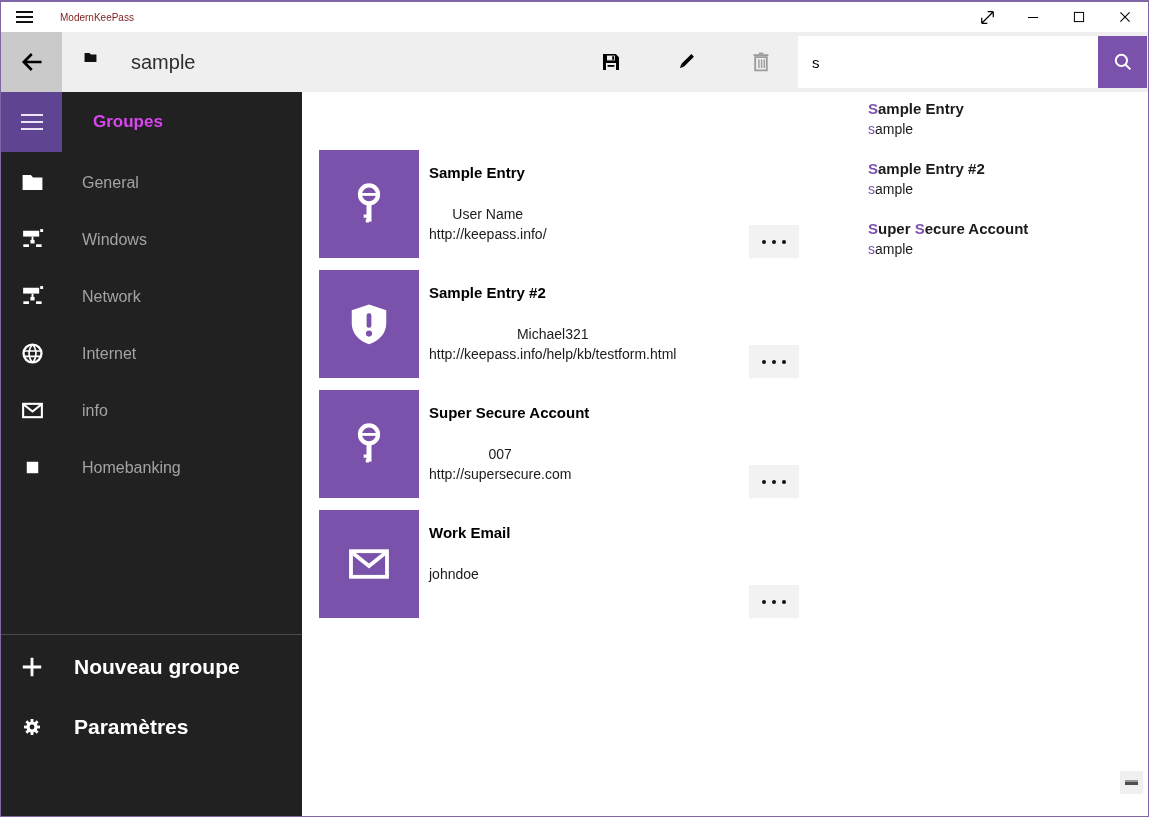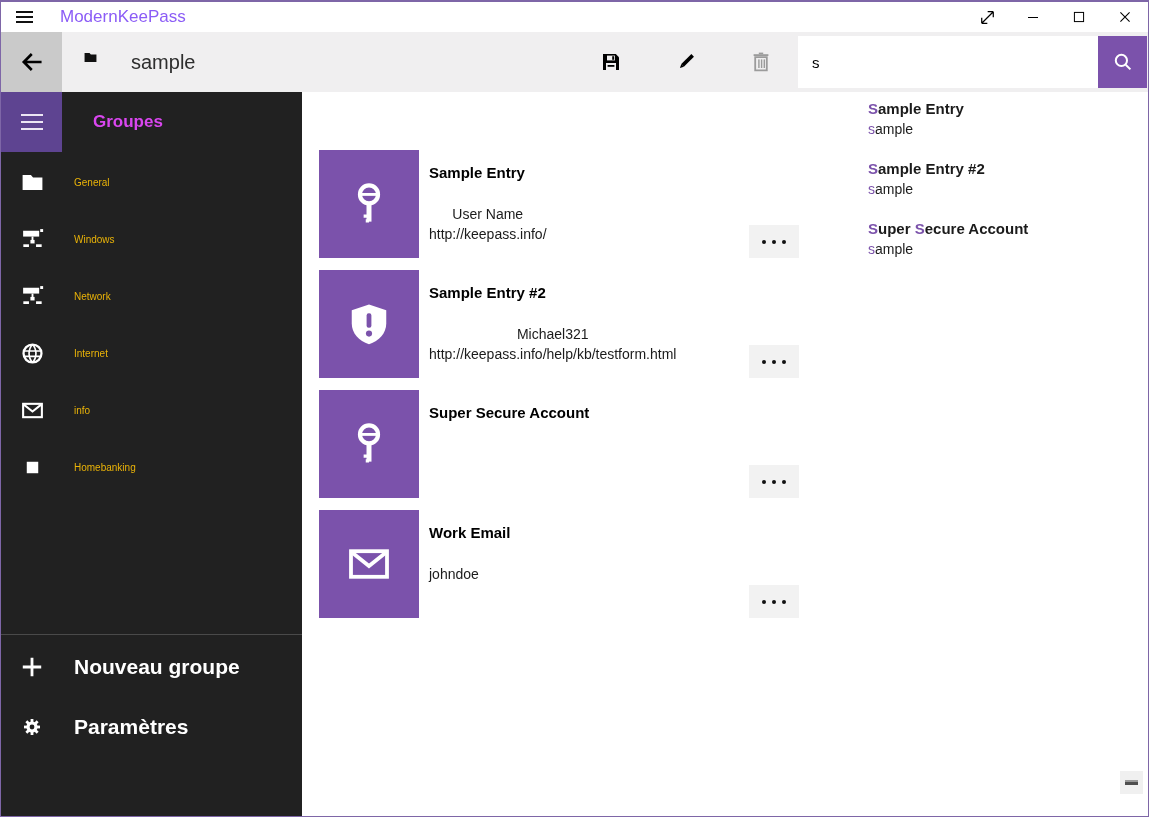--- a/index.html
+++ b/index.html
@@ -12,41 +12,41 @@
   .window{
     position:relative; width:1149px; height:817px; overflow:hidden;
     border:1px solid var(--window-border); border-top:2px solid var(--window-border);
     font-family:"Liberation Sans","DejaVu Sans",sans-serif; background:#fff;
   }
   svg{display:block;}
   
   .titlebar{position:absolute; top:0; left:0; right:0; height:30px; background:#fff; display:flex; align-items:center;}
   .tb-hamburger{margin-left:15px; display:flex; flex-direction:column; gap:3.6px; cursor:pointer;}
   .tb-hamburger span{width:17px; height:1.7px; background:#111;}
-  .tb-title{margin-left:27px; font-size:17px; color:#8b5cf6;}
+  .tb-title{margin-left:27px; font-size:10px; color:#7f1d1d;}
   .tb-controls{margin-left:auto; display:flex; height:100%;}
   .tb-btn{width:46px; height:100%; display:flex; align-items:center; justify-content:center;}
   
   .header{position:absolute; top:30px; left:0; right:0; height:60px; background:var(--header-bg);}
   .back-button{position:absolute; left:0; top:0; width:61px; height:60px; background:var(--back-button-bg); display:flex; align-items:center; justify-content:center;}
   .header-group-icon{position:absolute; left:82px; top:18px;}
   .header-title{position:absolute; left:130px; top:0; height:60px; line-height:60px; font-size:20px; color:#2e2e2e;}
   .hdr-btn{position:absolute; top:0; width:48px; height:60px; display:flex; align-items:center; justify-content:center;}
   .hdr-save{left:586px;} .hdr-edit{left:661px;} .hdr-delete{left:736px;}
   .search-box{position:absolute; left:797px; top:4px; width:300px; height:52px; background:#fff;}
   .search-input{width:100%; height:100%; border:none; outline:none; font-family:inherit; font-size:15px; color:#000; padding-left:14px; background:transparent;}
   .search-button{position:absolute; left:1097px; top:4px; width:49px; height:52px; background:var(--accent); display:flex; align-items:center; justify-content:center;}
   
   .sidebar{position:absolute; top:90px; left:0; width:301px; bottom:0; background:var(--sidebar-bg); color:#fff;}
   .pane-toggle{position:absolute; left:0; top:0; width:61px; height:60px; background:var(--pane-toggle); display:flex; align-items:center; justify-content:center;}
   .pane-toggle .bars{display:flex; flex-direction:column; gap:4.5px;}
   .pane-toggle .bars span{width:22px; height:2.2px; background:#ece6f4;}
   .sidebar-heading{position:absolute; left:92px; top:0; height:60px; line-height:60px; font-size:17px; font-weight:bold; color:#d946ef;}
   .group-list{position:absolute; top:62px; left:0; right:0;}
-  .group-item{height:57px; display:flex; align-items:center; padding-left:18px; font-size:10px; color:#eab308; cursor:pointer;}
+  .group-item{height:57px; display:flex; align-items:center; padding-left:18px; font-size:16px; color:#a3a3a3; cursor:pointer;gap:8px;}
   .group-item .icon{width:26px; height:26px; margin-right:29px; display:flex; align-items:center; justify-content:center; color:#fff;}
   .sidebar-divider{position:absolute; top:542px; left:0; right:0; height:1px; background:#4a4a4a;}
   .action-list{position:absolute; top:545px; left:0; right:0;}
   .action-item{height:60px; display:flex; align-items:center; padding-left:18px; font-size:21px; font-weight:bold; color:#fff; cursor:pointer;}
   .action-item .icon{width:26px; height:26px; margin-right:29px; display:flex; align-items:center; justify-content:center; color:#fff;}
   
   .content{position:absolute; top:90px; left:301px; right:0; bottom:0; background:#fff;}
   .entry{position:absolute; left:17px; width:480px; height:108px; cursor:pointer;}
   .entry-tile{position:absolute; left:0; top:0; width:100px; height:108px; background:var(--accent); color:#fff; display:flex; align-items:center; justify-content:center;}
   .entry-title{position:absolute; left:110px; top:14px; font-size:15px; font-weight:bold; color:#000;}
@@ -300,20 +300,24 @@
     <div class="entry" style="top:298px">
       <div class="entry-tile">
         <svg viewBox="0 0 24 24" width="46" height="46">
           <circle cx="12" cy="7" r="4.7" fill="none" stroke="currentColor" stroke-width="2.2"></circle>
           <path d="M7.6 7 H16.4" stroke="currentColor" stroke-width="1.5"></path>
           <path d="M12 11.7 V21.2" stroke="currentColor" stroke-width="2.6"></path>
           <path d="M12 18.3 H9.2 M12 20.8 H10.3" stroke="currentColor" stroke-width="1.7"></path>
         </svg>
       </div>
       <div class="entry-title">Super Secure Account</div>
+      <div class="entry-lines">
+        <div>007</div>
+        <div>http://supersecure.com</div>
+      </div>
       <div class="more-button">
         <span class="dot"></span>
           <span class="dot"></span>
           <span class="dot"></span>
       </div>
     </div>
 
     <div class="entry" style="top:418px">
       <div class="entry-tile">
         <svg viewBox="0 0 24 24" width="48" height="48">

